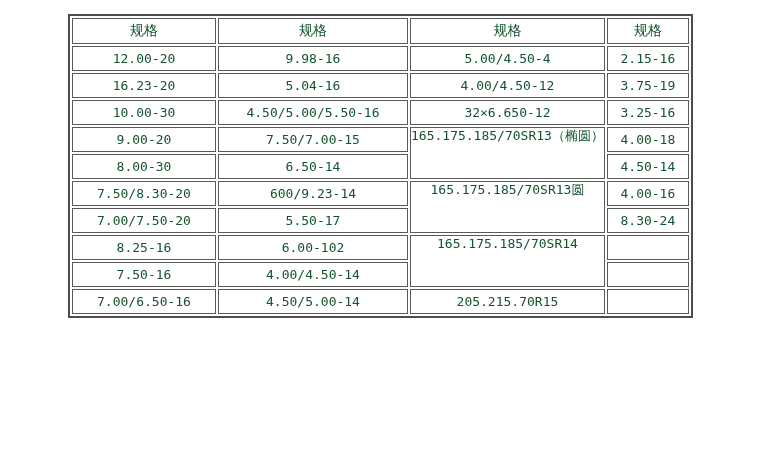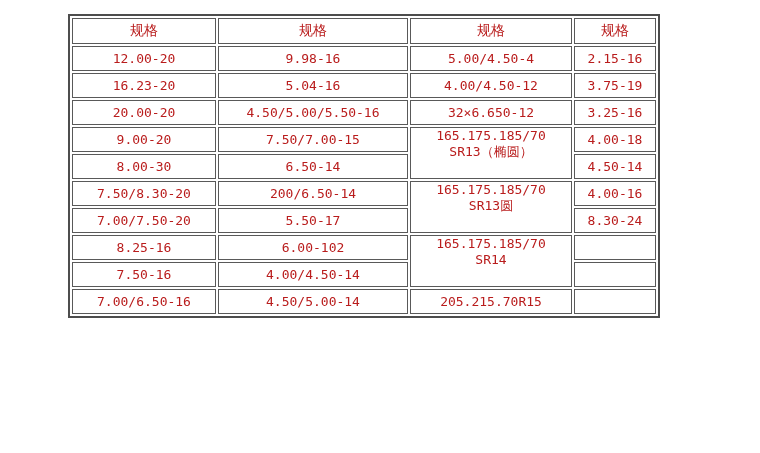--- a/index.html
+++ b/index.html
@@ -40,36 +40,36 @@
   table.spec th,
   table.spec td {
     border: 1px solid #595959;
     text-align: center;
     vertical-align: middle;
     padding: 0;
     height: 23px;
     font-weight: normal;
     font-size: 13px;
     font-family: "DejaVu Sans Mono", "DejaVu Sans", monospace;
-    color: #b91c1c;
+    color: #14532d;
     overflow: hidden;
     white-space: nowrap;
   }
   table.spec th {
     font-family: "DejaVu Sans", sans-serif;
     font-size: 14px;
     height: 24px;
   }
   td.merged {
     height: 52px;
   }
   td.merged .mwrap {
     display: flex;
-    flex-direction: column;
-    justify-content: flex-start;
+    flex-direction: row;
+    justify-content: center;
     height: 100%;
   }
   td.merged .mline {
     line-height: 16px;
   }
 </style>
 </head>
 <body>
 
 <div class="page">
@@ -95,21 +95,21 @@
           <td>5.00/4.50-4</td>
           <td>2.15-16</td>
         </tr>
         <tr>
           <td>16.23-20</td>
           <td>5.04-16</td>
           <td>4.00/4.50-12</td>
           <td>3.75-19</td>
         </tr>
         <tr>
-          <td>20.00-20</td>
+          <td>10.00-30</td>
           <td>4.50/5.00/5.50-16</td>
           <td>32×6.650-12</td>
           <td>3.25-16</td>
         </tr>
         <tr>
           <td>9.00-20</td>
           <td>7.50/7.00-15</td>
           <td class="merged" rowspan="2">
             <div class="mwrap">
               <div class="mline">165.175.185/70</div>
@@ -118,21 +118,21 @@
           </td>
           <td>4.00-18</td>
         </tr>
         <tr>
           <td>8.00-30</td>
           <td>6.50-14</td>
           <td>4.50-14</td>
         </tr>
         <tr>
           <td>7.50/8.30-20</td>
-          <td>200/6.50-14</td>
+          <td>600/9.23-14</td>
           <td class="merged" rowspan="2">
             <div class="mwrap">
               <div class="mline">165.175.185/70</div>
               <div class="mline">SR13圆</div>
             </div>
           </td>
           <td>4.00-16</td>
         </tr>
         <tr>
           <td>7.00/7.50-20</td>

